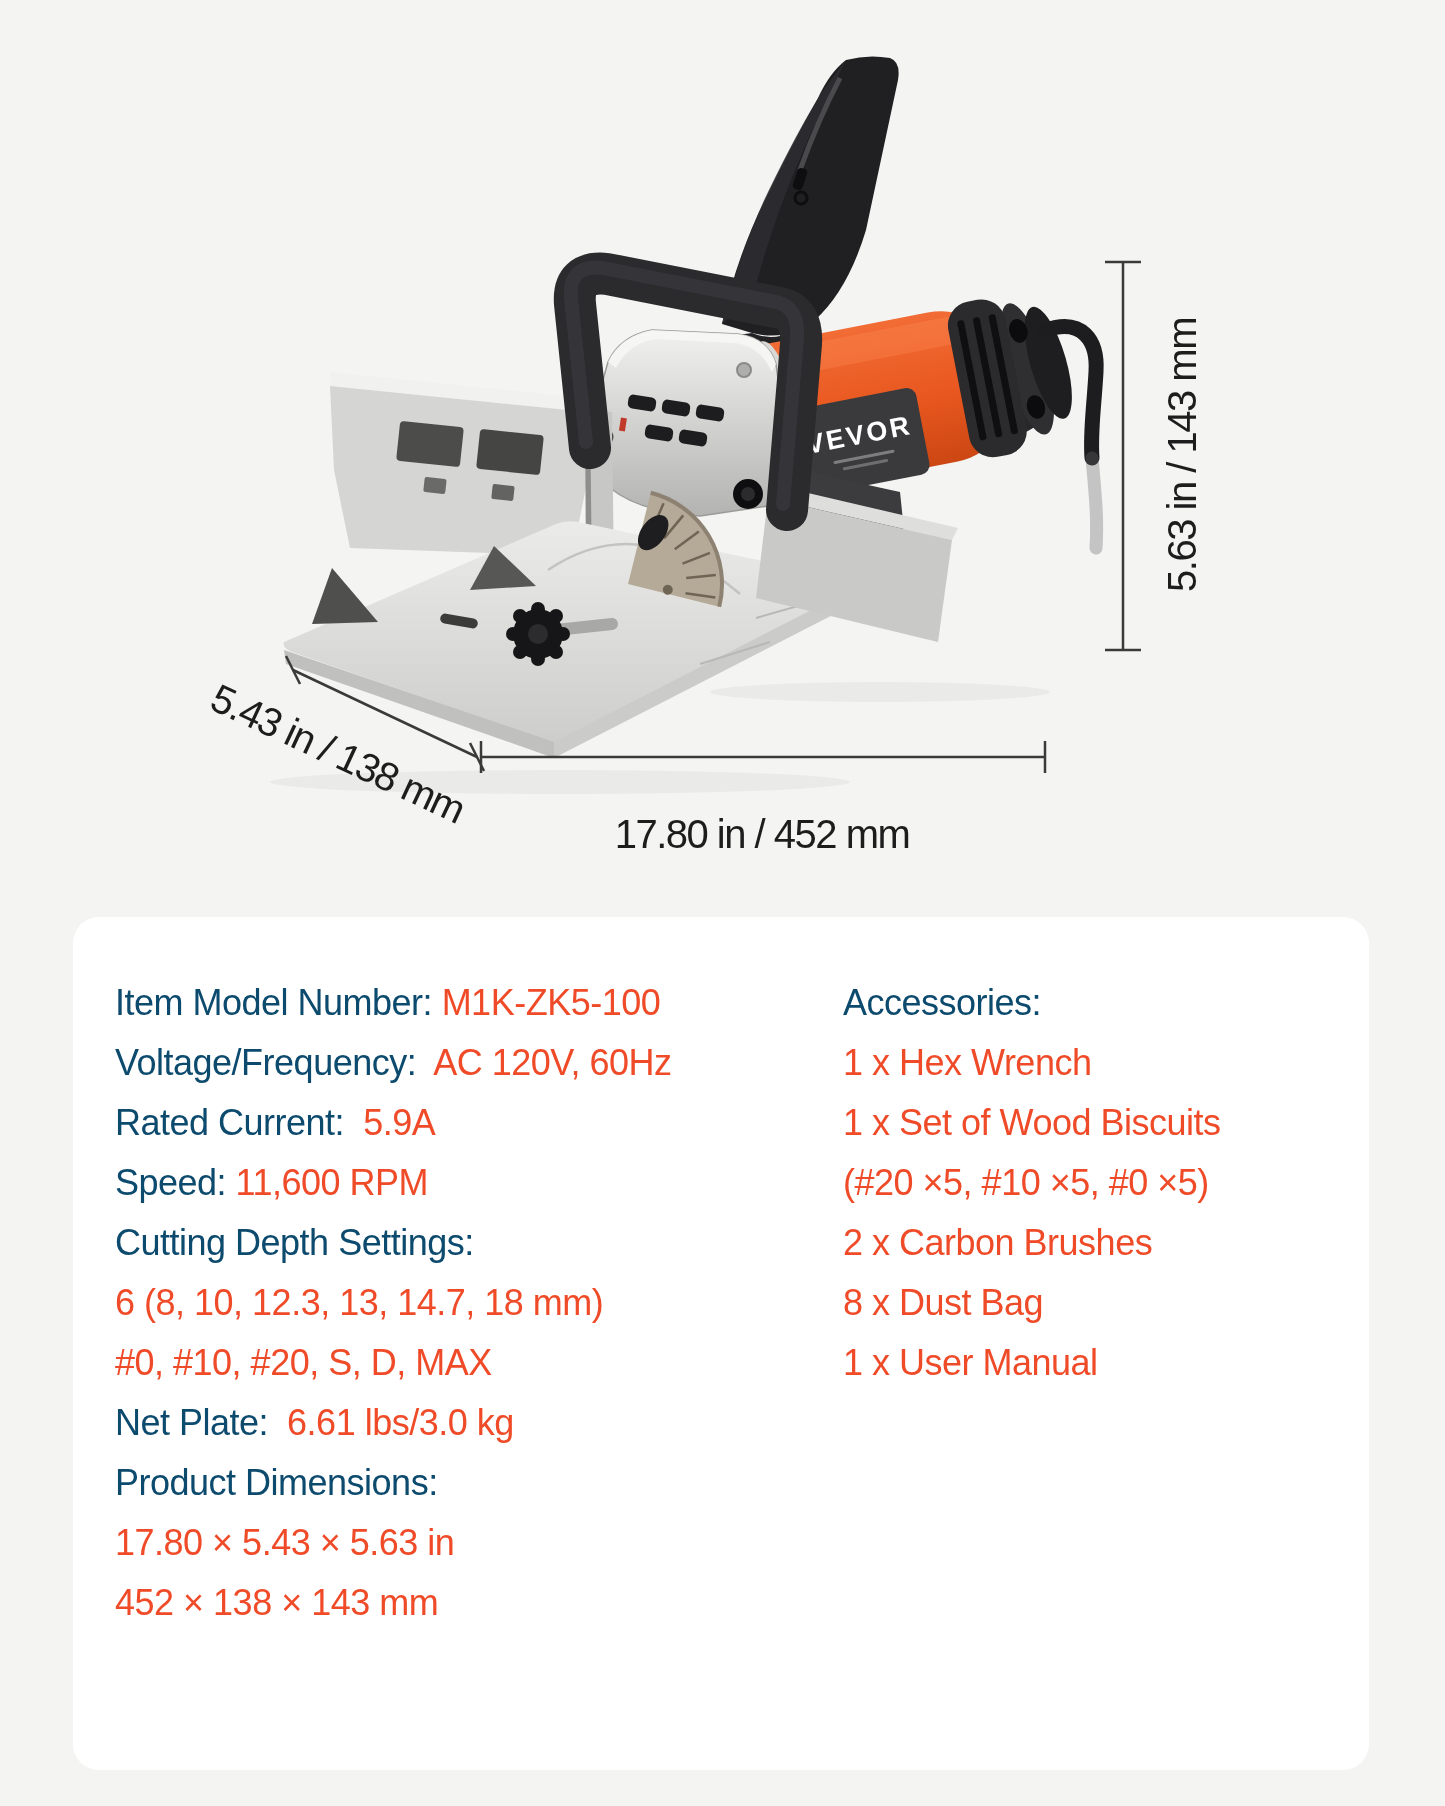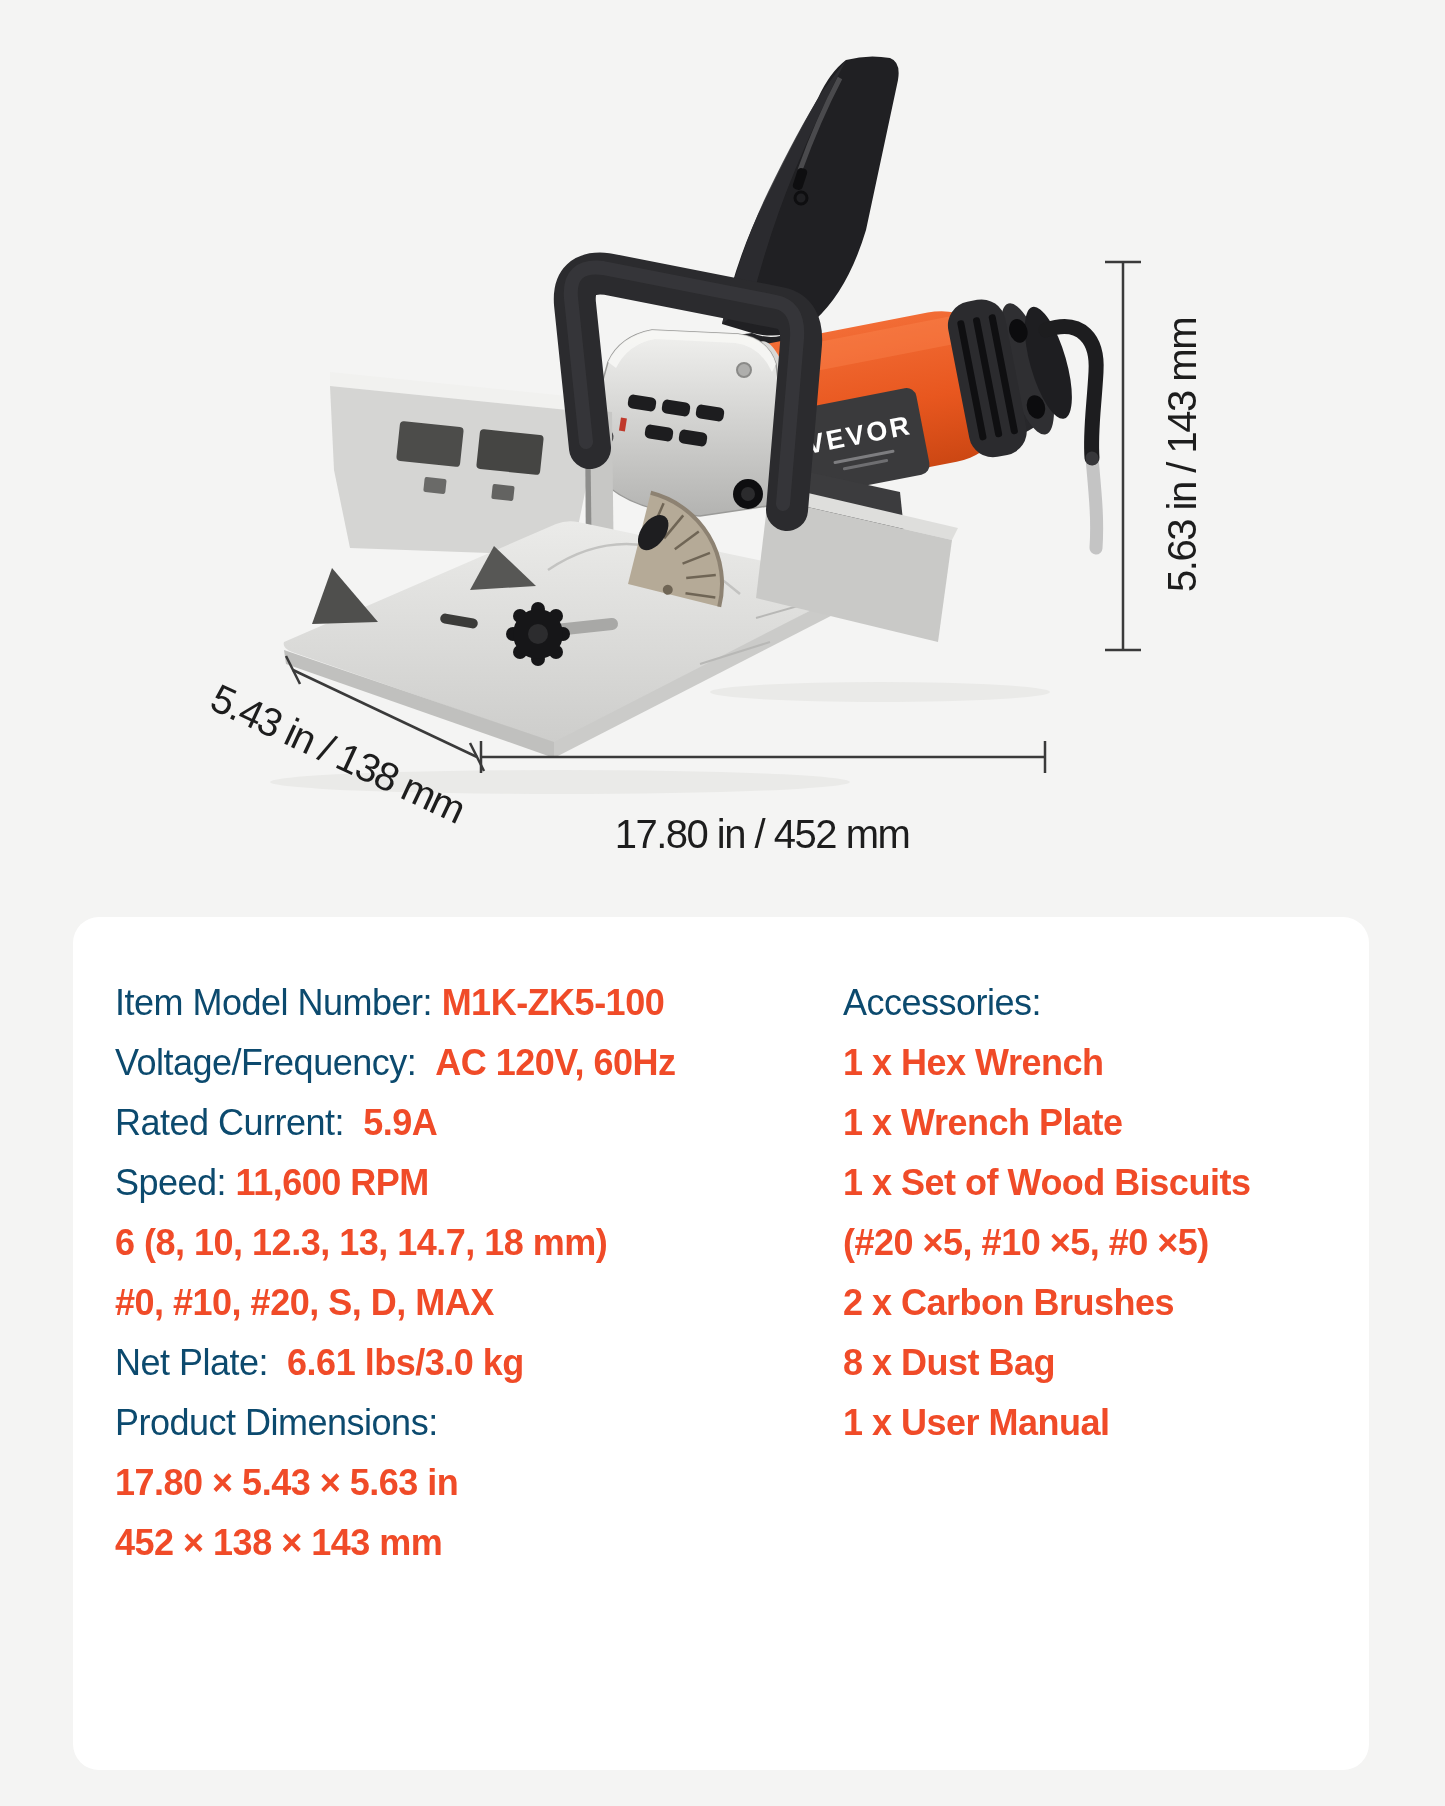--- a/index.html
+++ b/index.html
@@ -13,21 +13,21 @@
   .brand-text{font-size:27px;font-weight:bold;fill:#ffffff;letter-spacing:2.5px}
   .card{
     position:absolute;left:73px;top:917px;width:1296px;height:853px;
     background:#ffffff;border-radius:26px;
   }
   .col{position:absolute;top:56px}
   .col-left{left:42px;width:724px}
   .col-right{left:770px;width:505px}
   .row{height:60px;line-height:60px;font-size:36px;letter-spacing:-0.5px;white-space:pre}
   .lbl{color:#0c4a6e}
-  .val{color:#f04b28;font-weight:700}
+  .val{color:#f04b28;font-weight:400}
 </style>
 </head>
 <body>
 
 <svg class="hero" width="1445" height="880" viewBox="0 0 1445 880">
   <defs>
     <linearGradient id="gradOrange" x1="0" y1="0" x2="0" y2="1">
       <stop offset="0" stop-color="#f26c35"></stop>
         <stop offset="0.55" stop-color="#e8571f"></stop>
         <stop offset="1" stop-color="#cc4713"></stop>
@@ -193,32 +193,32 @@
   <text class="dim-label" transform="translate(332 766) rotate(25)" text-anchor="middle">5.43 in / 138 mm</text>
 </svg>
 
 <div class="card">
 
   <div class="col col-left">
     <div class="row"><span class="lbl">Item Model Number: </span><span class="val">M1K-ZK5-100</span></div>
     <div class="row"><span class="lbl">Voltage/Frequency:  </span><span class="val">AC 120V, 60Hz</span></div>
     <div class="row"><span class="lbl">Rated Current:  </span><span class="val">5.9A</span></div>
     <div class="row"><span class="lbl">Speed: </span><span class="val">11,600 RPM</span></div>
+    <div class="row"><span class="lbl">Cutting Depth Settings:</span><span class="val"></span></div>
     <div class="row"><span class="lbl"></span><span class="val">6 (8, 10, 12.3, 13, 14.7, 18 mm)</span></div>
     <div class="row"><span class="lbl"></span><span class="val">#0, #10, #20, S, D, MAX</span></div>
     <div class="row"><span class="lbl">Net Plate:  </span><span class="val">6.61 lbs/3.0 kg</span></div>
     <div class="row"><span class="lbl">Product Dimensions:</span><span class="val"></span></div>
     <div class="row"><span class="lbl"></span><span class="val">17.80 × 5.43 × 5.63 in</span></div>
     <div class="row"><span class="lbl"></span><span class="val">452 × 138 × 143 mm</span></div>
   </div>
 
   <div class="col col-right">
     <div class="row"><span class="lbl">Accessories:</span><span class="val"></span></div>
     <div class="row"><span class="lbl"></span><span class="val">1 x Hex Wrench</span></div>
-    <div class="row"><span class="lbl"></span><span class="val">1 x Wrench Plate</span></div>
     <div class="row"><span class="lbl"></span><span class="val">1 x Set of Wood Biscuits</span></div>
     <div class="row"><span class="lbl"></span><span class="val">(#20 ×5, #10 ×5, #0 ×5)</span></div>
     <div class="row"><span class="lbl"></span><span class="val">2 x Carbon Brushes</span></div>
     <div class="row"><span class="lbl"></span><span class="val">8 x Dust Bag</span></div>
     <div class="row"><span class="lbl"></span><span class="val">1 x User Manual</span></div>
   </div>
 
 </div>
 
 </body></html>

